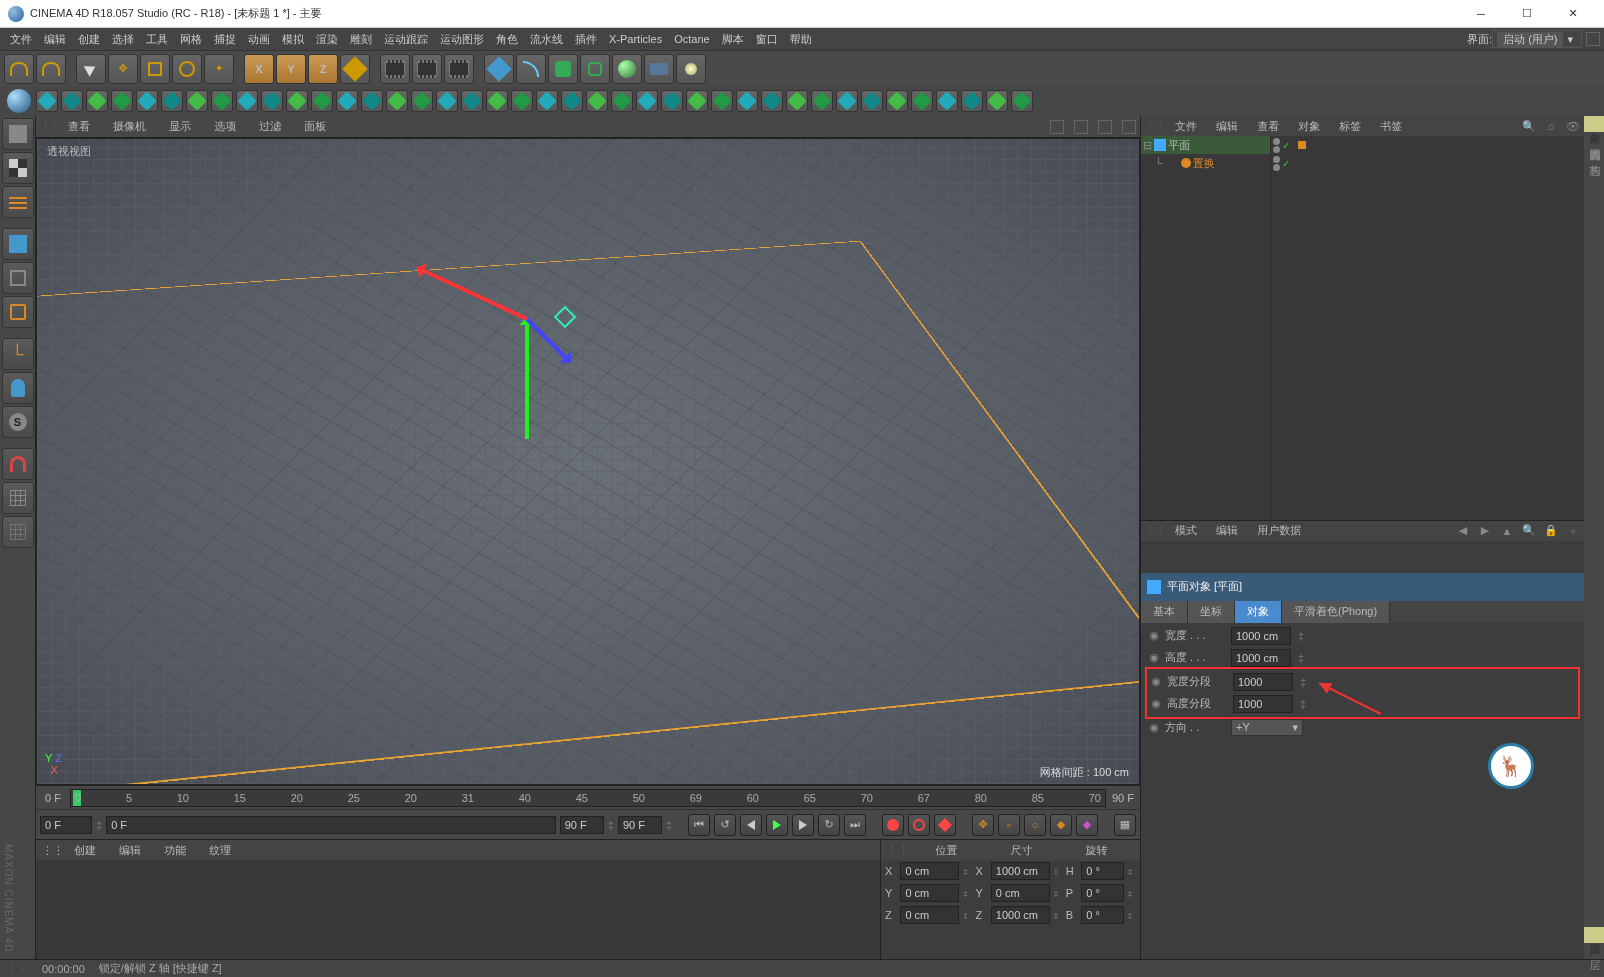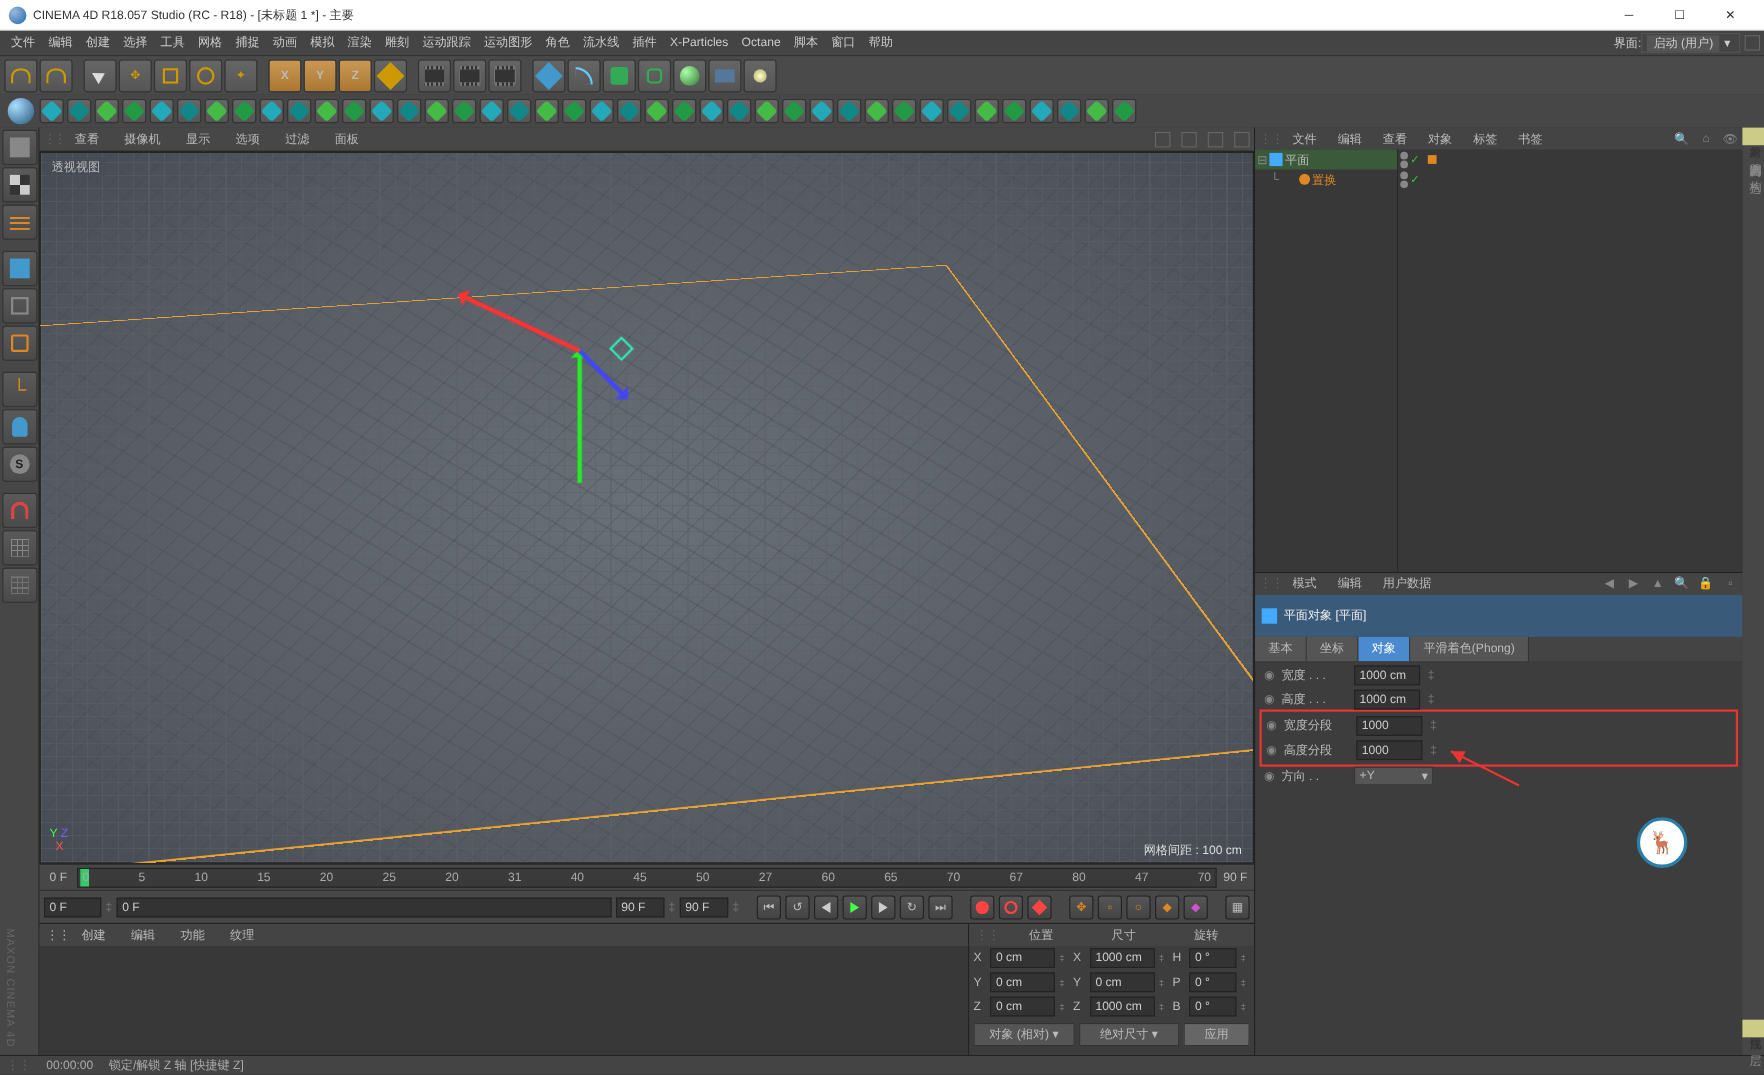--- a/index.html
+++ b/index.html
@@ -131,21 +131,21 @@
 .tree-row{height:18px;display:flex;align-items:center;padding:0 2px;gap:2px;}
 .tree-row.sel{background:#3a5a3a;}
 .fold-ico{width:12px;height:12px;background:#4af;}
 .chld-ico{width:10px;height:10px;background:#d82;border-radius:50%;margin-left:16px;}
 .vis-dot{width:7px;height:7px;border-radius:50%;}
 .vis-dot.off{background:#888;}
 .vis-check{color:#3c3;font-size:10px;}
 .tag-d{width:8px;height:8px;background:#d82;}
 
 .attr-panel{flex:1;display:flex;flex-direction:column;}
-.attr-title{height:38px;background:#3a5a7a;display:flex;align-items:center;padding:0 6px;gap:6px;color:#eee;}
+.attr-title{height:28px;background:#3a5a7a;display:flex;align-items:center;padding:0 6px;gap:6px;color:#eee;margin-top:32px;}
 .attr-tabs{height:22px;display:flex;background:#444;}
 .attr-tabs .t{padding:3px 12px;background:#555;border-right:1px solid #333;}
 .attr-tabs .t.active{background:#4a8acf;color:#fff;}
 .attr-section{padding:4px 8px;background:#3a3a3a;border-top:1px solid #222;}
 .attr-row{display:flex;align-items:center;height:22px;gap:6px;}
 .attr-row .bullet{width:10px;text-align:center;color:#888;}
 .attr-row label{width:60px;color:#bbb;}
 .attr-row .nf{width:60px;}
 .attr-row .spinbox{width:8px;text-align:center;color:#777;}
 .attr-row .drop{width:72px;background:#555;border:1px solid #333;padding:1px 4px;display:flex;justify-content:space-between;}
@@ -472,27 +472,27 @@
             <span>5</span>
             <span>10</span>
             <span>15</span>
             <span>20</span>
             <span>25</span>
             <span>20</span>
             <span>31</span>
             <span>40</span>
             <span>45</span>
             <span>50</span>
-            <span>27</span>
+            <span>69</span>
             <span>60</span>
             <span>65</span>
             <span>70</span>
             <span>67</span>
             <span>80</span>
-            <span>47</span>
+            <span>85</span>
             <span>70</span>
           </div>
       </div>
       <div class="tl-num">90 F</div>
     </div>
 
     <div class="playbar">
       <div class="nf">
           <span>0 F</span>
         </div>
@@ -585,25 +585,20 @@
     <div class="nf">0 cm</div>
               <span class="spinner">‡</span>
     <label>Z</label>
     <div class="nf">1000 cm</div>
               <span class="spinner">‡</span>
     <label>B</label>
     <div class="nf" style="width:50px;">0 °</div>
               <span class="spinner">‡</span>
   </div>
           </div>
-        <div class="btn-row">
-          <div class="drop"><span>对象 (相对)</span> ▾</div>
-          <div class="drop"><span>绝对尺寸</span> ▾</div>
-          <div class="apply"><span>应用</span></div>
-        </div>
       </div>
     </div>
   </div>
 
   <div class="right-col">
     <div class="right-main">
 
       <div class="obj-panel">
         <div class="panel-menu">
           <span class="grip">⋮⋮</span>

